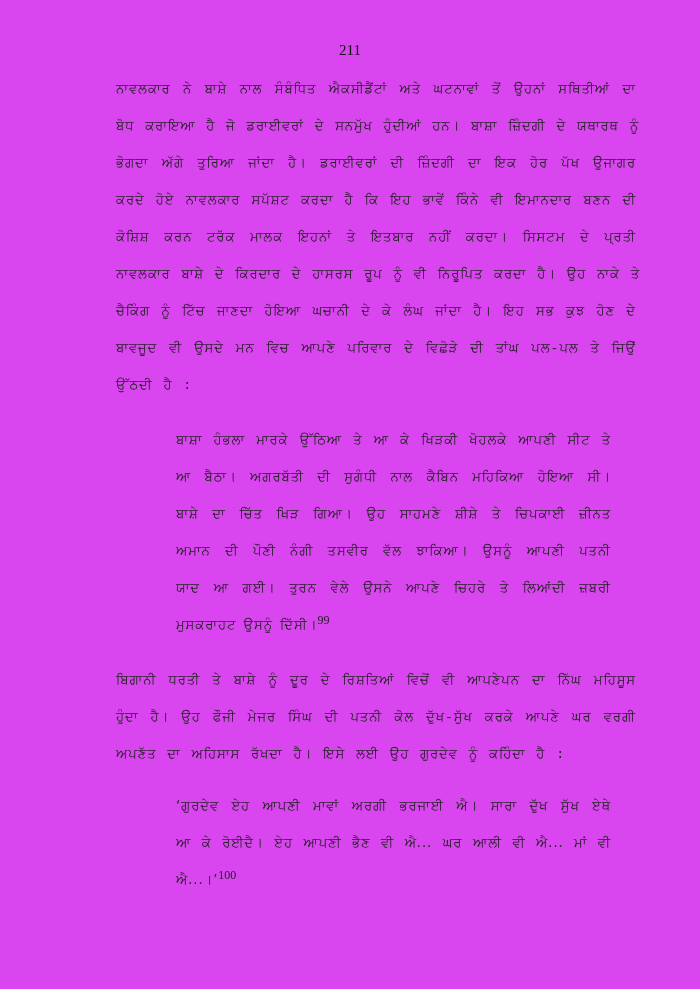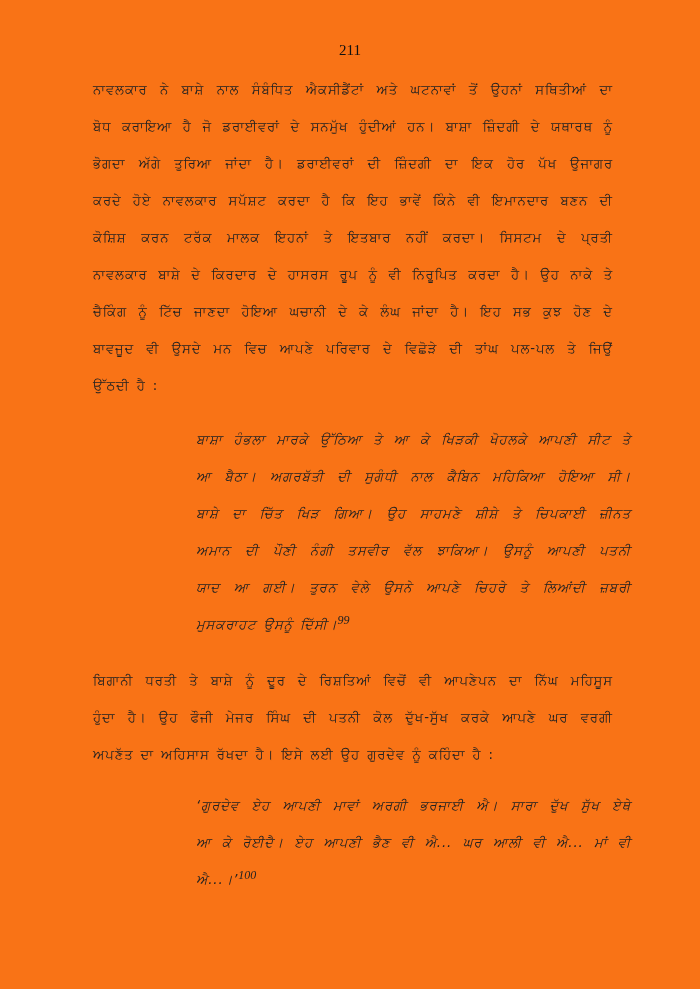--- a/index.html
+++ b/index.html
@@ -1,29 +1,29 @@
 <!DOCTYPE html>
 <html><head>
   <meta charset="utf-8">
   <style>
     html, body { margin: 0; padding: 0; background: #ffffff; }
     body { width: 700px; height: 989px; position: relative; overflow: hidden; }
-    .page { position: absolute; left: 0; top: 0; width: 700px; height: 989px; background: #f97316; color: #1a1a1a; }
+    .page { position: absolute; left: 0; top: 0; width: 700px; height: 989px; background: #d946ef; color: #1a1a1a; }
     .page-number {
       position: absolute; top: 42px; left: 0; width: 700px; text-align: center;
       font-family: "Liberation Serif", serif; font-size: 15px; color: #111;
     }
     .line {
       position: absolute; white-space: nowrap;
       font-family: "DejaVu Sans", sans-serif; font-size: 13.2px; color: #222;
       letter-spacing: 0.9px; word-spacing: 2px;
       line-height: 20px;
     }
-    .body-line { left: 93px; width: 520px; }
-    .quote-line { left: 196px; width: 435px; font-style: italic; }
+    .body-line { left: 116px; width: 520px; font-family: Liberation Mono, monospace; }
+    .quote-line { left: 176px; width: 435px; }
     .justify { text-align: justify; text-align-last: justify; }
     sup { font-family: "Liberation Serif", serif; font-size: 12px; vertical-align: super; line-height: 0; letter-spacing: 0; }
   </style>
 </head>
 <body>
 
 <div class="page">
 
   <div class="page-number">211</div>
 

